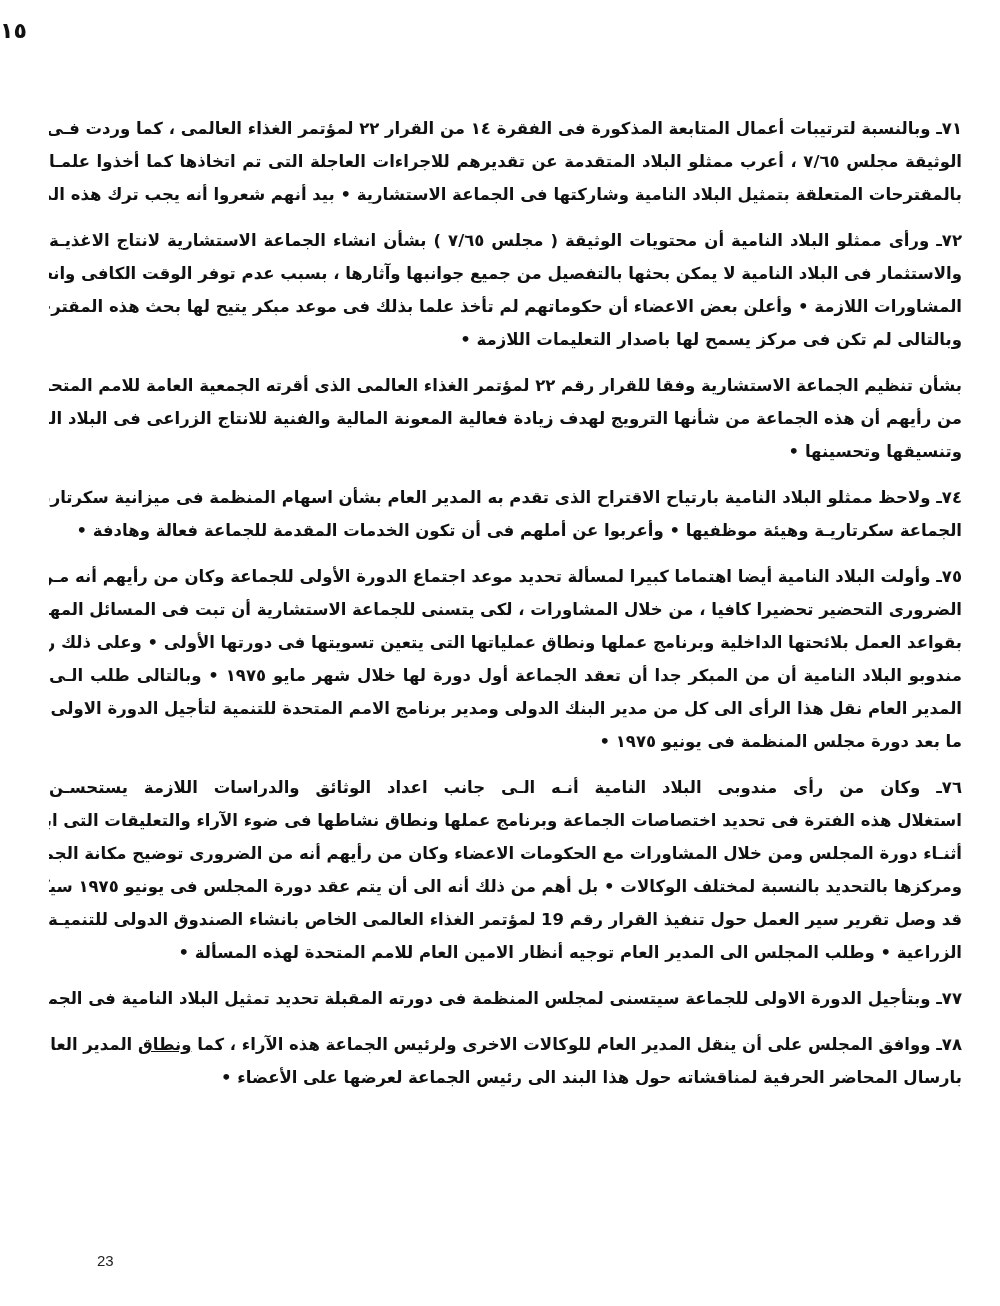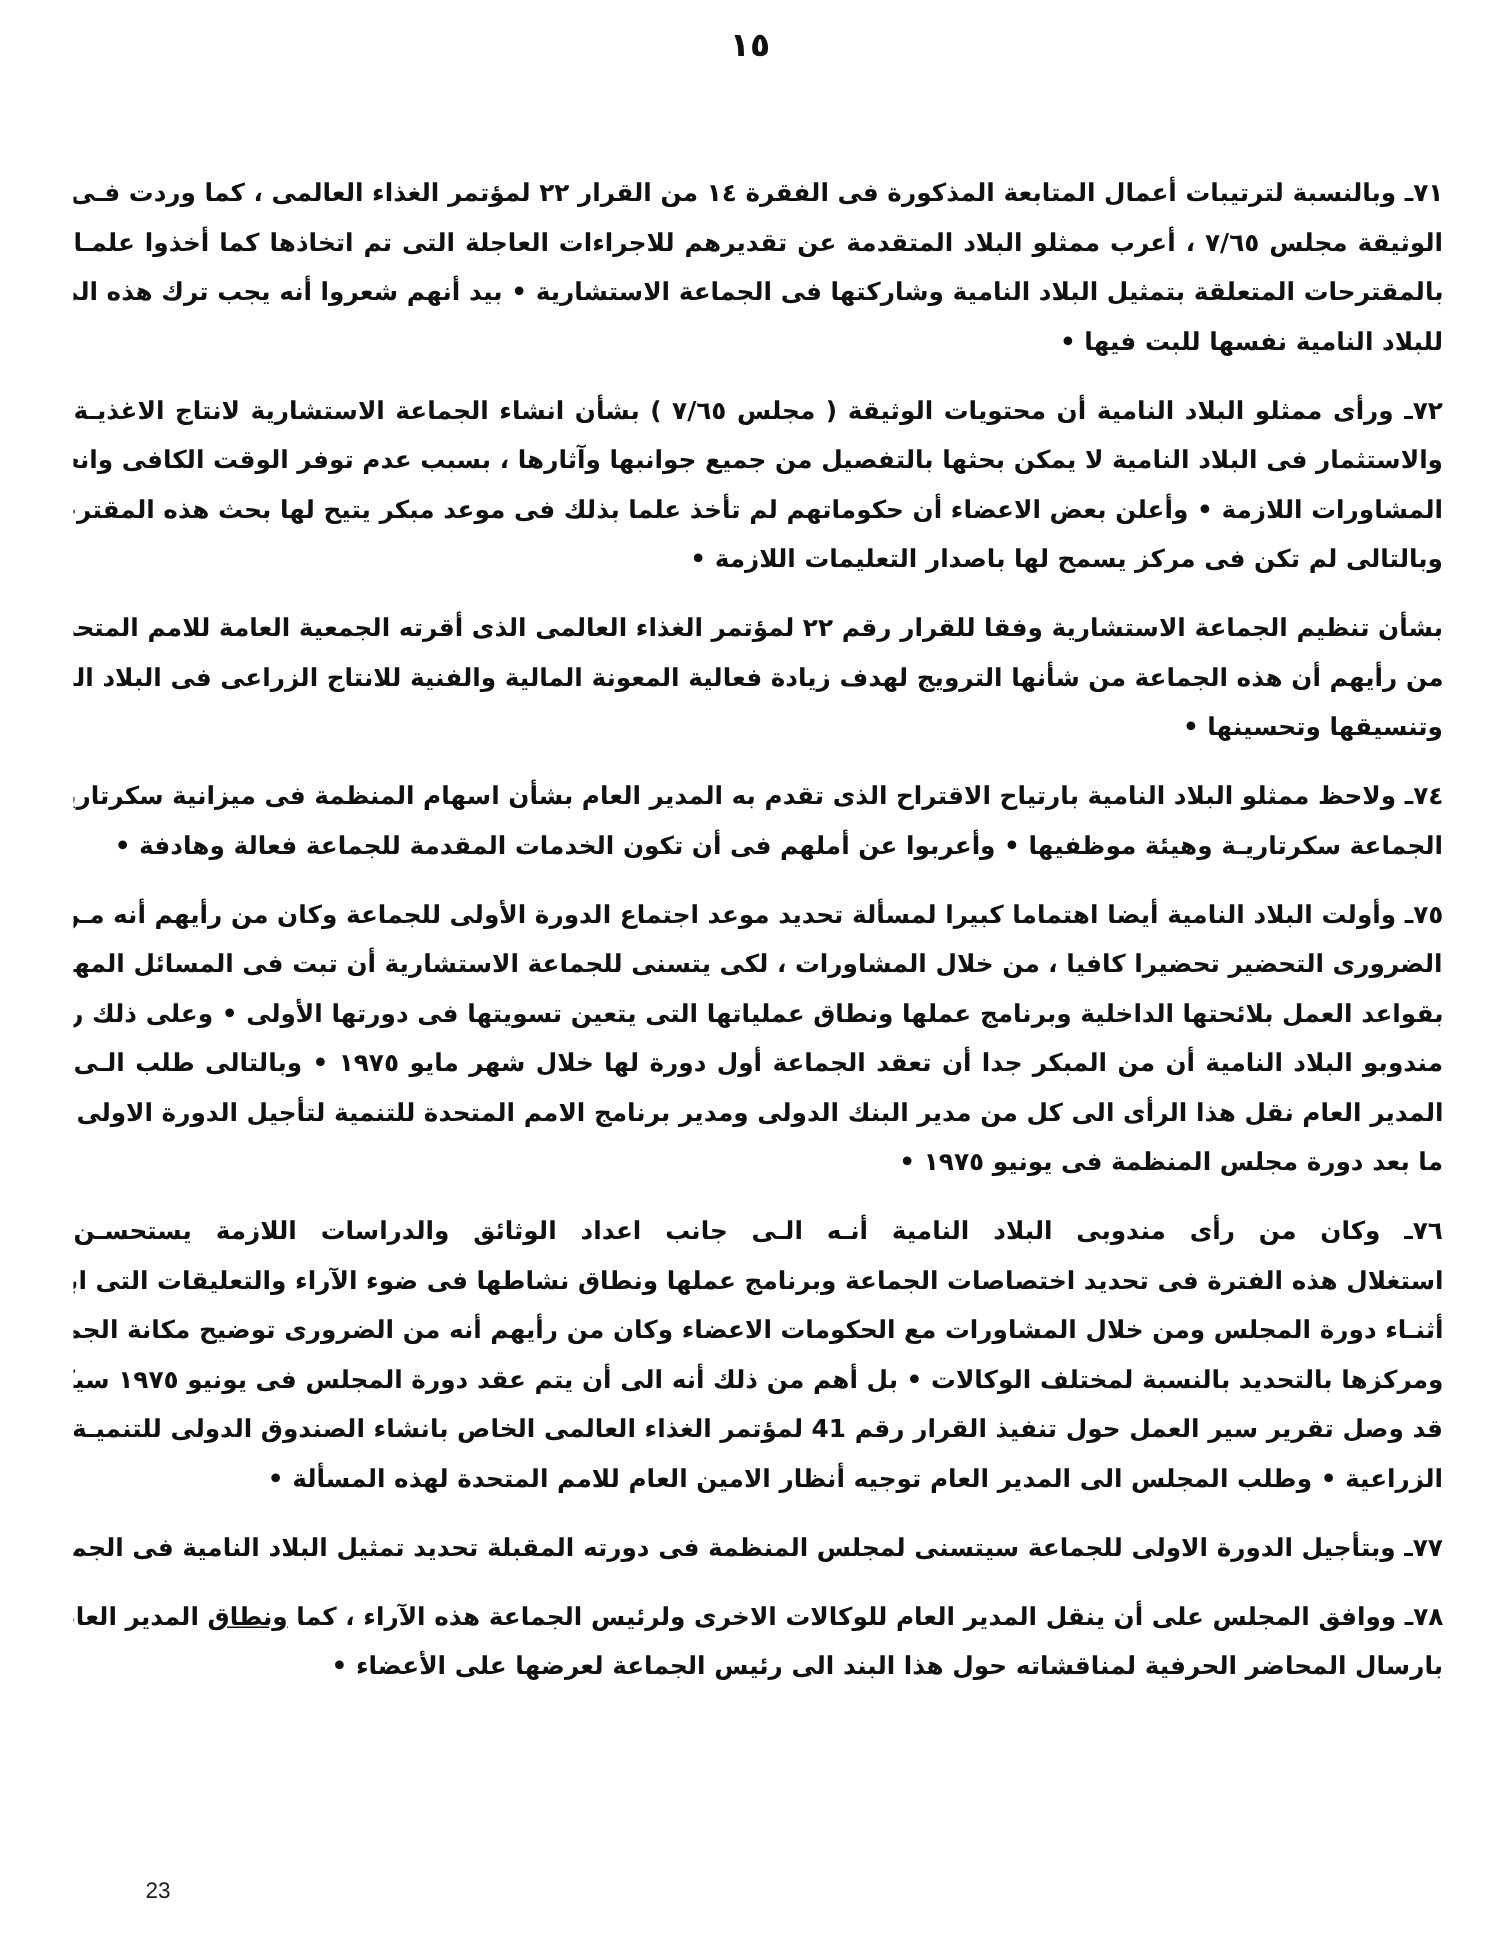--- a/index.html
+++ b/index.html
@@ -1,21 +1,21 @@
 <!DOCTYPE html>
 <html><head>
 <meta charset="utf-8">
 <style>
   html, body { margin: 0; padding: 0; background: #ffffff; }
   body {
     width: 1000px; height: 1306px; position: relative; overflow: hidden;
     font-family: "DejaVu Sans", sans-serif; color: #111;
   }
   .page-number {
-    position: absolute; top: 18px; left: 0; width: 1000px; text-align: center;
+    position: absolute; top: 18px; left: 0; width: 1000px; text-align: left;
     font-size: 22px; font-weight: bold;
   }
   .content {
     position: absolute; left: 45px; top: 112px; width: 917px;
     direction: rtl;
   }
   .para { margin: 0 0 13px 4px; }
   .line {
     height: 33px; line-height: 33px; font-size: 16.5px; font-weight: bold;
     white-space: nowrap; overflow: hidden;
@@ -32,21 +32,20 @@
 <body>
 
 <div class="page-number">١٥</div>
 
 <div class="content">
 
   <div class="para">
     <div class="line">٧١ـ    وبالنسبة لترتيبات أعمال المتابعة المذكورة فى الفقرة ١٤ من القرار ٢٢ لمؤتمر الغذاء العالمى ، كما وردت فـى</div>
     <div class="line">الوثيقة مجلس ٧/٦٥ ، أعرب ممثلو البلاد المتقدمة عن تقديرهم للاجراءات العاجلة التى تم اتخاذها كما أخذوا علمـا</div>
     <div class="line">بالمقترحات المتعلقة بتمثيل البلاد النامية وشاركتها فى الجماعة الاستشارية • بيد أنهم شعروا أنه يجب ترك هذه المسألة</div>
-    <div class="line last">للبلاد النامية نفسها للبت فيها •</div>
   </div>
 
   <div class="para">
     <div class="line">٧٢ـ    ورأى ممثلو البلاد النامية أن محتويات الوثيقة ( مجلس ٧/٦٥ ) بشأن انشاء الجماعة الاستشارية لانتاج الاغذيـة</div>
     <div class="line">والاستثمار فى البلاد النامية لا يمكن بحثها بالتفصيل من جميع جوانبها وآثارها ، بسبب عدم توفر الوقت الكافى وانعـدام</div>
     <div class="line">المشاورات اللازمة • وأعلن بعض الاعضاء أن حكوماتهم لم تأخذ علما بذلك فى موعد مبكر يتيح لها بحث هذه المقترحـات ،</div>
     <div class="line last">وبالتالى لم تكن فى مركز يسمح لها باصدار التعليمات اللازمة •</div>
   </div>
 
   <div class="para">
@@ -67,21 +66,21 @@
     <div class="line">مندوبو البلاد النامية أن من المبكر جدا أن تعقد الجماعة أول دورة لها خلال شهر مايو ١٩٧٥ • وبالتالى طلب الـى</div>
     <div class="line">المدير العام نقل هذا الرأى الى كل من مدير البنك الدولى ومدير برنامج الامم المتحدة للتنمية لتأجيل الدورة الاولى الـى</div>
     <div class="line last">ما بعد دورة مجلس المنظمة فى يونيو ١٩٧٥ •</div>
   </div>
 
   <div class="para">
     <div class="line">٧٦ـ    وكان من رأى مندوبى البلاد النامية أنـه الـى جانب اعداد الوثائق والدراسات اللازمة يستحسـن</div>
     <div class="line">استغلال هذه الفترة فى تحديد اختصاصات الجماعة وبرنامج عملها ونطاق نشاطها فى ضوء الآراء والتعليقات التى ابديت</div>
     <div class="line">أثنـاء دورة المجلس ومن خلال المشاورات مع الحكومات الاعضاء وكان من رأيهم أنه من الضرورى توضيح مكانة الجماعـة</div>
     <div class="line">ومركزها بالتحديد بالنسبة لمختلف الوكالات • بل أهم من ذلك أنه الى أن يتم عقد دورة المجلس فى يونيو ١٩٧٥ سيكـون</div>
-    <div class="line">قد وصل تقرير سير العمل حول تنفيذ القرار رقم 41 لمؤتمر الغذاء العالمى الخاص بانشاء الصندوق الدولى للتنميـة</div>
+    <div class="line">قد وصل تقرير سير العمل حول تنفيذ القرار رقم 19 لمؤتمر الغذاء العالمى الخاص بانشاء الصندوق الدولى للتنميـة</div>
     <div class="line last">الزراعية • وطلب المجلس الى المدير العام توجيه أنظار الامين العام للامم المتحدة لهذه المسألة •</div>
   </div>
 
   <div class="para">
     <div class="line">٧٧ـ    وبتأجيل الدورة الاولى للجماعة سيتسنى لمجلس المنظمة فى دورته المقبلة تحديد تمثيل البلاد النامية فى الجماعة،</div>
   </div>
 
   <div class="para">
     <div class="line">٧٨ـ    ووافق المجلس على أن ينقل المدير العام للوكالات الاخرى ولرئيس الجماعة هذه الآراء ، كما <span class="underline">ونطاق</span> المدير العام</div>
     <div class="line last">بارسال المحاضر الحرفية لمناقشاته حول هذا البند الى رئيس الجماعة لعرضها على الأعضاء •</div>

